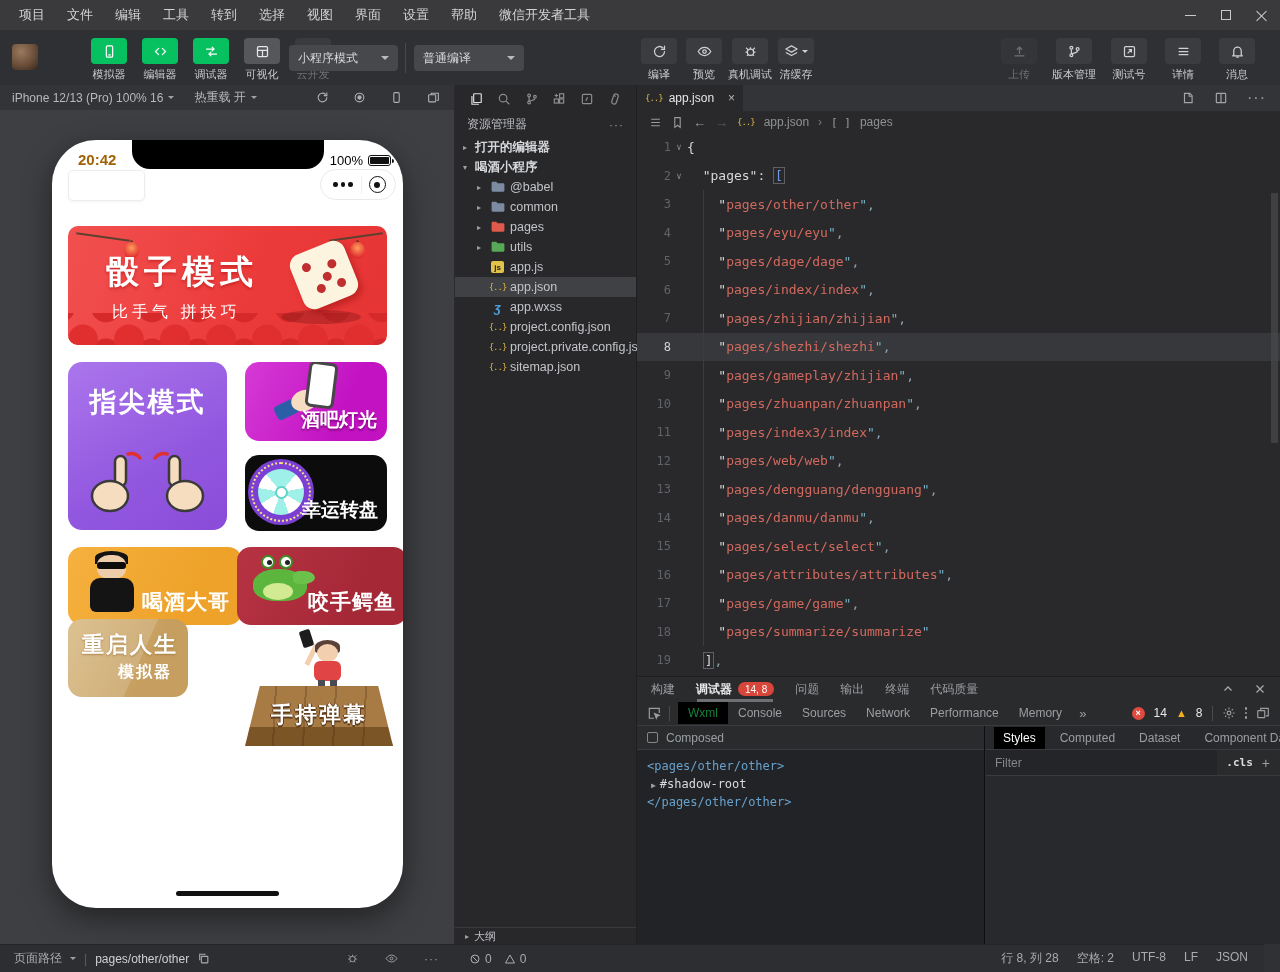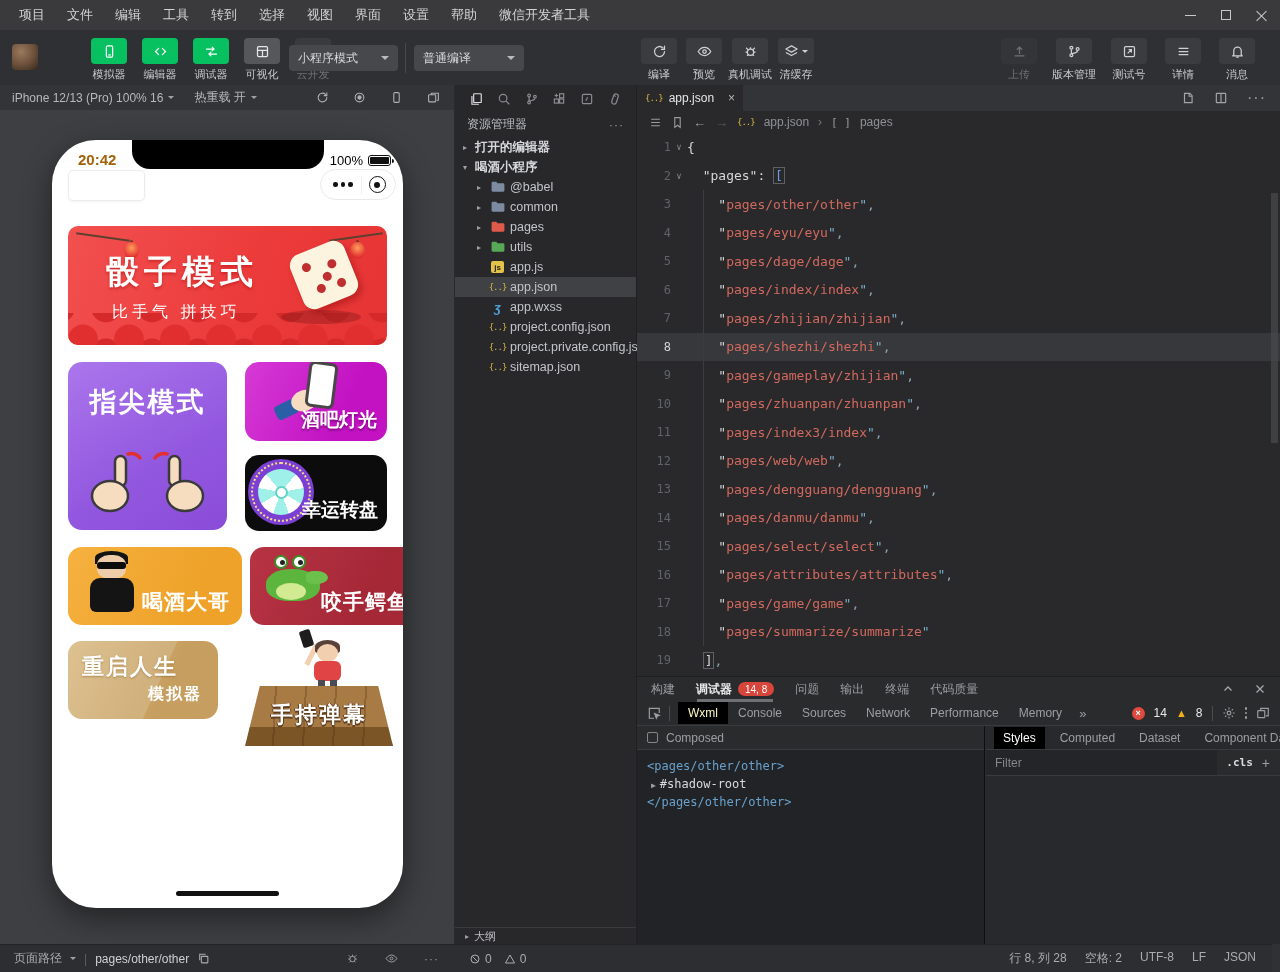--- a/index.html
+++ b/index.html
@@ -105,30 +105,30 @@
 .wheel::before{content:"";position:absolute;inset:3px;border-radius:50%;border:2px dotted #f5dd86}
 .wheel-in{width:46px;height:46px;border-radius:50%;background:conic-gradient(#9ef0e8 0 40deg,#fff 0 80deg,#9ef0e8 0 120deg,#fff 0 160deg,#9ef0e8 0 200deg,#fff 0 240deg,#9ef0e8 0 280deg,#fff 0 320deg,#9ef0e8 0)}
 .wheel-c{position:absolute;width:13px;height:13px;border-radius:50%;background:#fff;border:2px solid #5fd3c6}
 .c-dage{left:16px;top:407px;width:174px;height:78px;background:linear-gradient(115deg,#f6b13f,#eea22a 70%)}
 .c-dage .gtitle{right:12px;bottom:9px;font-size:21px;letter-spacing:1px}
 .dg{position:absolute;left:16px;top:4px;width:58px;height:70px}
 .dg-hair{position:absolute;left:11px;top:0;width:33px;height:13px;background:#131313;border-radius:50% 50% 0 0}
 .dg-head{position:absolute;left:13px;top:4px;width:29px;height:24px;background:#efcdab;border-radius:42%}
 .dg-glass{position:absolute;left:13px;top:11px;width:29px;height:7px;background:#0c0c0c;border-radius:3px}
 .dg-body{position:absolute;left:6px;top:27px;width:44px;height:34px;background:#141414;border-radius:10px 10px 6px 6px}
-.c-eyu{left:198px;top:407px;width:170px;height:78px;background:linear-gradient(115deg,#b73344,#a52837 70%)}
+.c-eyu{left:185px;top:407px;width:170px;height:78px;background:linear-gradient(115deg,#b73344,#a52837 70%)}
 .c-eyu .gtitle{right:11px;bottom:9px;font-size:21px;letter-spacing:1px}
 .ey{position:absolute;left:8px;top:0px;width:76px;height:60px}
 .ey-body{position:absolute;left:8px;top:22px;width:54px;height:32px;background:#5cb63e;border-radius:46% 50% 42% 42%}
 .ey-belly{position:absolute;left:18px;top:36px;width:30px;height:17px;background:#d2ea92;border-radius:50%}
 .ey-eye{position:absolute;width:14px;height:14px;background:#fff;border:2px solid #3f8f26;border-radius:50%}
 .ey-eye::after{content:"";position:absolute;left:4px;top:3px;width:5px;height:5px;border-radius:50%;background:#222}
 .ey-e1{left:16px;top:8px}.ey-e2{left:34px;top:8px}
 .ey-snout{position:absolute;left:48px;top:24px;width:22px;height:13px;background:#6cc04c;border-radius:40% 60% 60% 40%}
-.c-chongqi{left:16px;top:501px;width:150px;height:78px;background:linear-gradient(115deg,#d6b67c,#c69f60 65%)}
+.c-chongqi{left:16px;top:479px;width:120px;height:78px;background:linear-gradient(115deg,#d6b67c,#c69f60 65%)}
 .c-chongqi::before{content:"";position:absolute;left:-36%;top:-55%;width:95%;height:190%;background:rgba(255,255,255,.16);transform:rotate(24deg)}
 .cq-t1{position:absolute;left:14px;top:11px;color:#fff;font-weight:bold;font-size:22px;letter-spacing:2px;text-shadow:0 1px 2px rgba(140,100,40,.6)}
 .cq-t2{position:absolute;right:16px;top:43px;color:#fff;font-weight:bold;font-size:16px;letter-spacing:2px}
 .c-danmu{left:193px;top:498px;width:148px;height:114px;border-radius:0;overflow:visible}
 .dm-table{position:absolute;left:0;top:48px;width:148px;height:60px;clip-path:polygon(10% 0,90% 0,100% 100%,0 100%);
 background:linear-gradient(180deg,#a87a44 0 68%,#7c5526 68% 100%);box-shadow:0 4px 6px rgba(0,0,0,.3)}
 .dm-table::before{content:"";position:absolute;inset:0;background:repeating-linear-gradient(93deg,rgba(60,35,10,.25) 0 2px,rgba(0,0,0,0) 2px 30px)}
 .dm-text{position:absolute;left:0;right:0;top:62px;text-align:center;color:#fff;font-weight:bold;font-size:22px;letter-spacing:2px;text-shadow:0 2px 0 #5f3d1d,1px 0 0 #5f3d1d,-1px 0 0 #5f3d1d}
 .dm-guy{position:absolute;left:58px;top:-4px;width:44px;height:60px}
 .g-phone{position:absolute;left:-2px;top:-4px;width:11px;height:17px;background:#1d1d1d;border-radius:2px;transform:rotate(-18deg)}
@@ -197,21 +197,21 @@
 .dtab.active{color:#e8e9eb;font-weight:bold}
 .dtab.active::after{content:"";position:absolute;left:1px;right:1px;bottom:-4px;height:3px;background:#6e7073}
 .badge{background:#d8453a;color:#fff;font-size:10px;padding:1.5px 7px;border-radius:9px;font-weight:normal;white-space:nowrap}
 .dbg-r1-right{margin-left:auto;display:flex;gap:20px;color:#a6a8ab;align-items:center}
 .dbg-r1-right svg{width:12px;height:12px}
 .dbg-r2{height:25px;display:flex;align-items:center;font-size:12px;color:#9b9ea2;border-bottom:1px solid #3a3b3e;padding-left:10px}
 .inspect-ic{margin-right:8px;display:flex}
 .inspect-ic svg{width:14px;height:14px}
 .r2-div{width:1px;height:15px;background:#4a4b4e;margin-right:8px}
 .wtab{padding:4px 10px;white-space:nowrap}
-.wtab.active{background:#000;color:#fef9c3}
+.wtab.active{background:#000;color:#15803d}
 .chev2{padding:0 7px;color:#9b9ea2;font-size:13px}
 .dbg-r2-right{margin-left:auto;display:flex;align-items:center;gap:9px;padding-right:10px}
 .errdot{width:13px;height:13px;border-radius:50%;background:#e04a3f;color:#fff;font-size:9px;font-weight:bold;display:flex;align-items:center;justify-content:center;line-height:1}
 .errnum{color:#e8e9eb;font-size:12px}
 .warntri{color:#f2b01e;font-size:11px}
 .dbg-r2-right svg{width:14px;height:14px;color:#9b9ea2}
 .r2-sep{width:1px;height:15px;background:#4a4b4e}
 .dotsv{display:flex;flex-direction:column;gap:2px}
 .dotsv i{width:2.5px;height:2.5px;border-radius:50%;background:#9b9ea2}
 .dbg-body{position:absolute;top:49px;left:0;right:0;bottom:0}
@@ -225,21 +225,21 @@
 .dbg-right{position:absolute;left:349px;right:0;top:0;height:100%;background:#28292c}
 .styles-tabs{height:24px;display:flex;align-items:center;gap:6px;font-size:12px;color:#9b9ea2;border-bottom:1px solid #3a3b3e;padding-left:8px}
 .stab{padding:4px 9px;white-space:nowrap}
 .stab.active{background:#000;color:#fff}
 .filter-row{height:26px;display:flex;align-items:center;border-bottom:1px solid #3a3b3e;background:#2a2b2d}
 .filter-input{flex:1;height:100%;display:flex;align-items:center;padding-left:9px;color:#85878b;font-size:12px;background:#242528}
 .cls-lbl{font-family:"DejaVu Sans Mono",monospace;font-size:11px;color:#dadbde;padding:0 9px;font-weight:bold}
 .plus{color:#9b9ea2;padding-right:10px;font-size:14px}
 
 
-.statusbar{position:absolute;bottom:0;left:0;right:8px;height:28px;background:#2d2e31;border-top:1px solid #232427;display:flex;align-items:center;font-size:12px;color:#a9abae}
+.statusbar{position:absolute;bottom:0;left:0;right:16px;height:28px;background:#2d2e31;border-top:1px solid #232427;display:flex;align-items:center;font-size:12px;color:#a9abae}
 .sb-left{width:455px;height:100%;display:flex;align-items:center;gap:8px;padding-left:14px;position:relative;flex:none}
 .sb-left .pathv{color:#ced0d2}
 .sb-pipe{color:#5c5e61}
 .sb-left svg{width:13px;height:13px}
 .sb-left-icons{position:absolute;right:16px;display:flex;gap:26px;align-items:center;color:#9fa1a4}
 .sb-mid{width:182px;height:100%;display:flex;align-items:center;gap:12px;padding-left:14px;flex:none}
 .sb-mid .pr{display:flex;align-items:center;gap:4px}
 .sb-mid svg{width:12px;height:12px}
 .sb-right{flex:1;display:flex;justify-content:flex-end;gap:18px;padding-right:16px;white-space:nowrap}
 .caret-sm{width:0;height:0;border-left:3.5px solid transparent;border-right:3.5px solid transparent;border-top:3.5px solid #9fa1a4}

